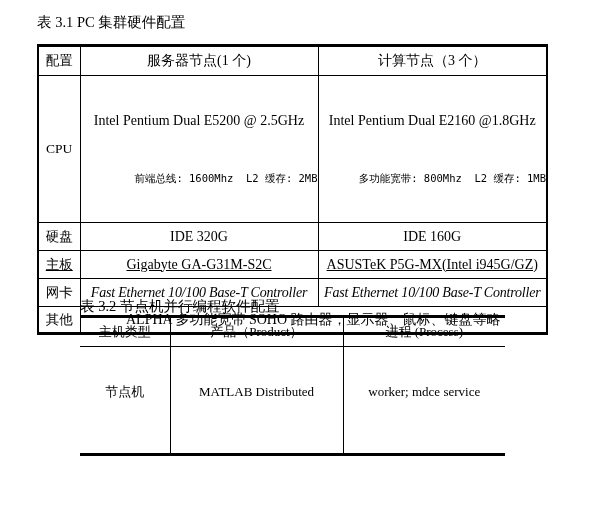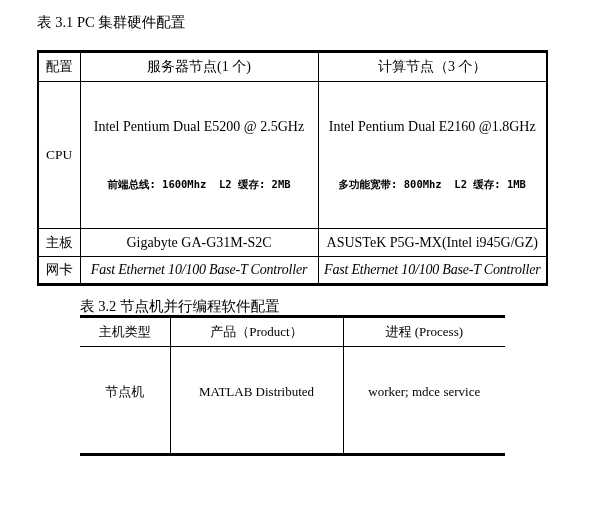--- a/index.html
+++ b/index.html
@@ -13,35 +13,35 @@
     position:absolute; 
     font-size:14.5px; white-space:pre;
   }
   #t1-title { top:13px; left:37px; width:509px; }
   #t2-title { top:297px; left:80px; width:425px; }
 
   table { border-collapse:collapse; table-layout:fixed; position:absolute; }
 
   
   #hw-table {
-    left:37px; top:50px; width:509px;
+    left:37px; top:44px; width:509px;
     border-left:2px solid #000; border-right:2px solid #000;
     border-top:3px solid #000; border-bottom:3px solid #000;
   }
   #hw-table td {
     border:1.5px solid #000;
     text-align:center; vertical-align:middle;
     font-size:14px; white-space:pre; overflow:hidden;
   }
   #hw-table td.label { font-size:13.5px; }
   .l1 { line-height:26px; }
   .l2 { line-height:24px; }
   .biosline {
     font-family:"DejaVu Sans Mono",monospace;
-    font-weight:bold; font-size:10.5px;
+    font-weight:normal; font-size:10.5px;text-align:right;
   }
   .tight { font-size:13.2px; letter-spacing:-0.2px;font-style:italic; }
 
   
   #sw-table {
     left:80px; top:315px; width:425px;
     border-top:3px solid #000; border-bottom:3px solid #000;
   }
   #sw-table td {
     border-bottom:1.5px solid #000;
@@ -73,28 +73,37 @@
     <td>
       <div class="l1">Intel Pentium Dual E5200 @ 2.5GHz</div>
       <div class="l2 biosline">前端总线: 1600Mhz  L2 缓存: 2MB</div>
     </td>
     <td>
       <div class="l1">Intel Pentium Dual E2160 @1.8GHz</div>
       <div class="l2 biosline">多功能宽带: 800Mhz  L2 缓存: 1MB</div>
     </td>
   </tr>
   <tr style="height:28px;">
+    <td class="label">硬盘</td>
+    <td>IDE 320G</td>
+    <td>IDE 160G</td>
+  </tr>
+  <tr style="height:28px;text-decoration:underline;">
     <td class="label">主板</td>
     <td>Gigabyte GA-G31M-S2C</td>
     <td>ASUSTeK P5G-MX(Intel i945G/GZ)</td>
   </tr>
   <tr style="height:28px;margin-left:16px;">
     <td class="label">网卡</td>
     <td class="tight">Fast Ethernet 10/100 Base-T Controller</td>
     <td class="tight">Fast Ethernet 10/100 Base-T Controller</td>
+  </tr>
+  <tr style="height:27px;">
+    <td class="label">其他</td>
+    <td colspan="2">ALPHA 多功能宽带 SOHO 路由器，显示器、鼠标、键盘等略</td>
   </tr>
 </tbody>
   </table>
 
 <div class="doc-title" id="t2-title">表 3.2 节点机并行编程软件配置</div>
 
 <table id="sw-table">
   <colgroup>
       <col style="width:90px">
       <col style="width:173px">

